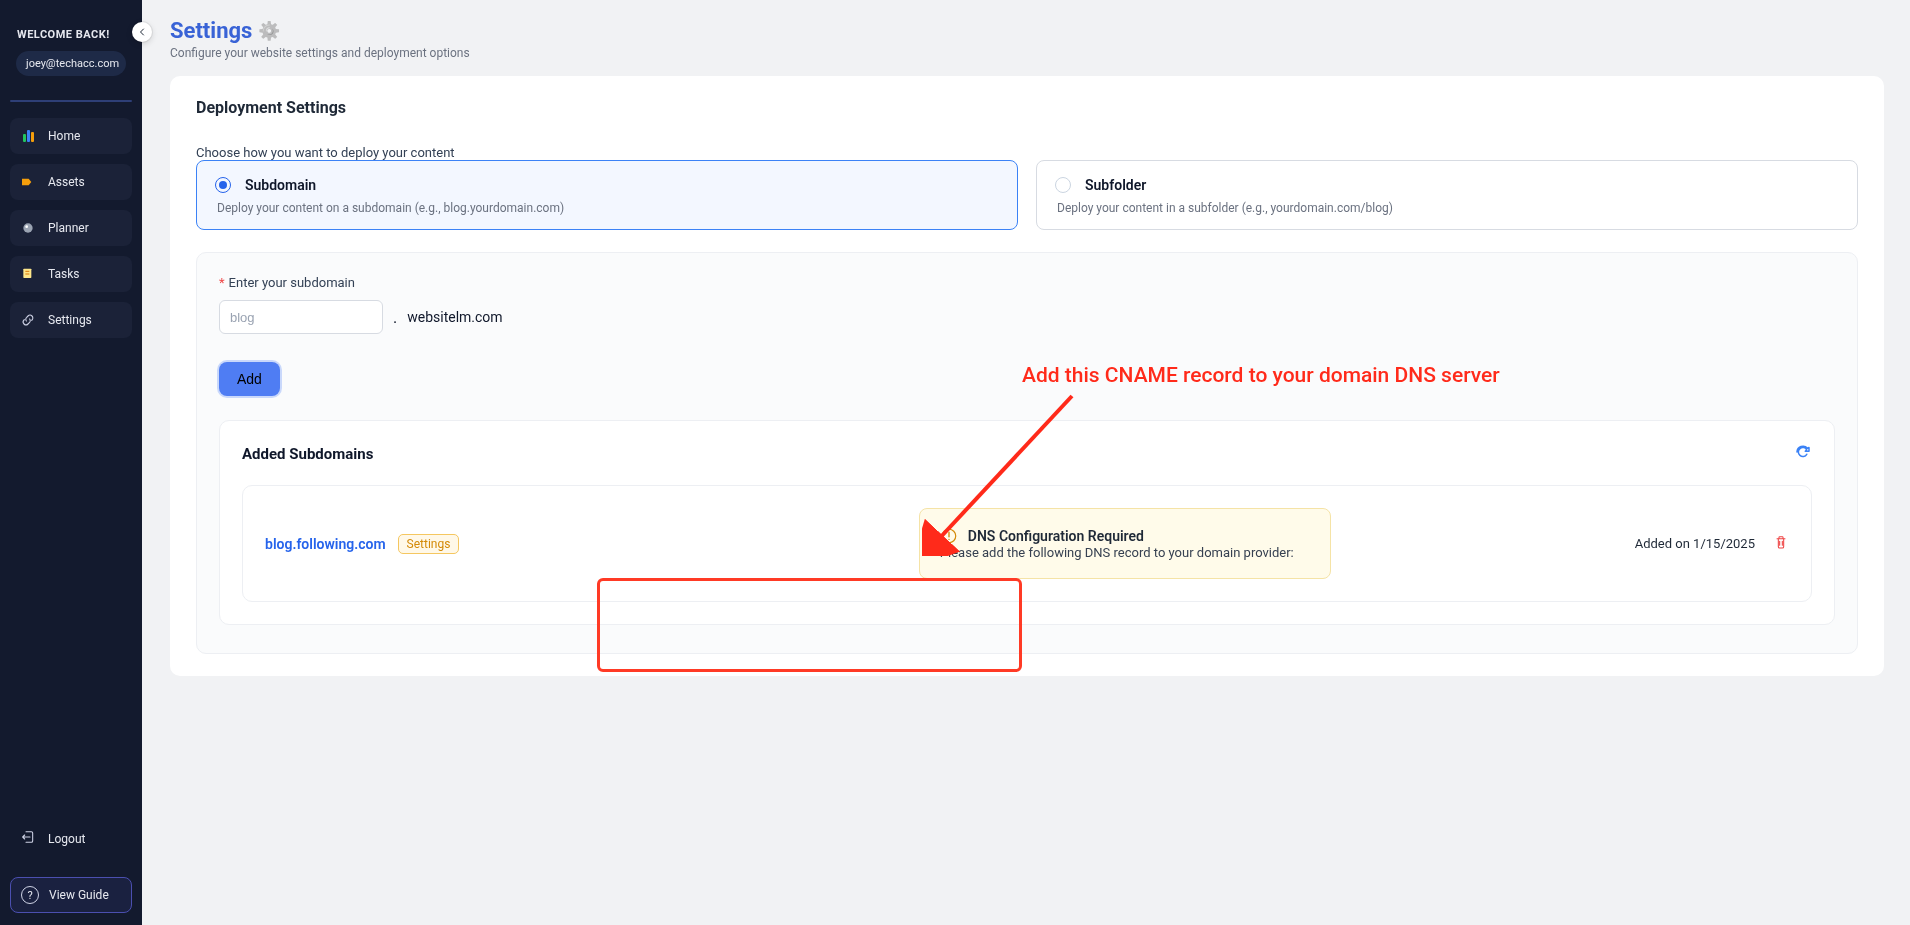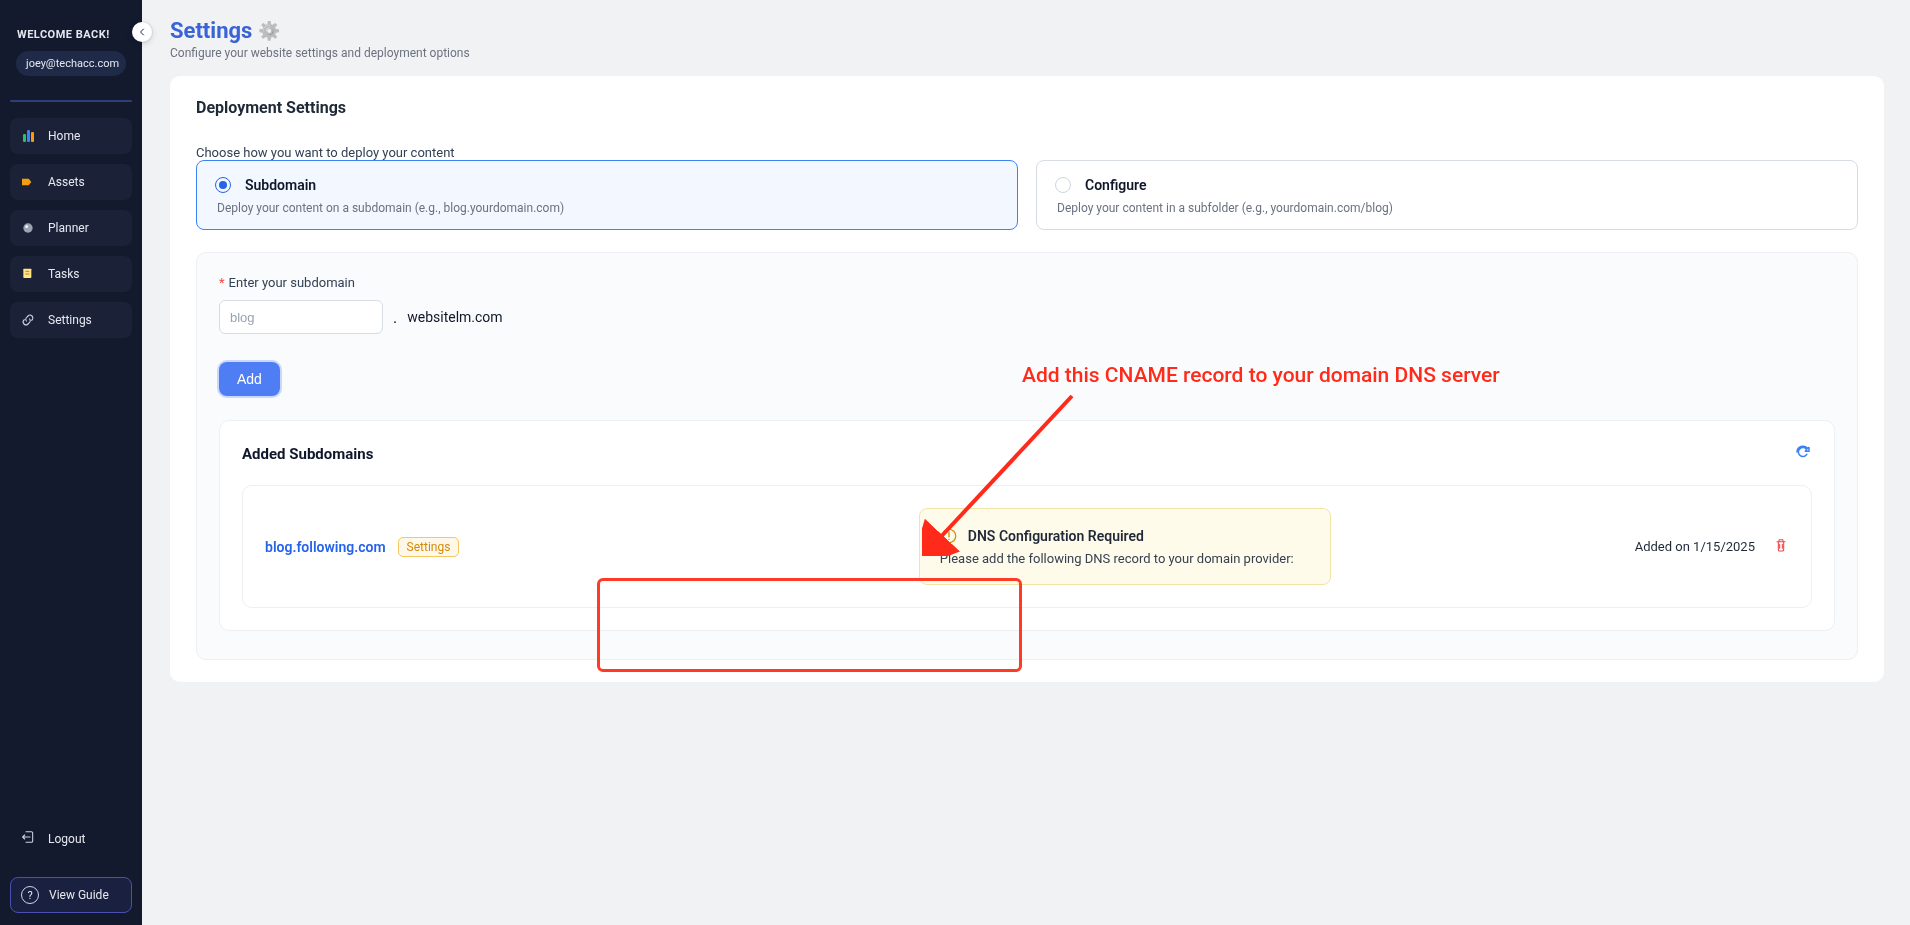--- a/index.html
+++ b/index.html
@@ -46,38 +46,38 @@
 .option .sub { font-size: 12px; color: #6b7280; margin-top: 8px; margin-left: 2px; }
 
 .inner-card { background: #fafbfc; border: 1px solid #edeff3; border-radius: 10px; padding: 22px 22px 28px 22px; margin-top: 22px; }
 .label-row { font-size: 13px; color: #334155; }
 .req { color: #ef4444; margin-right: 4px; }
 .subdomain-row { display: flex; align-items: center; gap: 10px; margin-top: 10px; }
 .subdomain-input { width: 164px; height: 34px; border: 1px solid #d7dbe2; border-radius: 6px; padding: 0 10px; font-size: 13px; color: #334155; }
 .subdomain-input::placeholder { color: #9aa3b2; }
 .domain-static { font-size: 14px; color: #0f172a; }
 .dot { color: #0f172a; }
-.add-btn { margin-top: 28px; background: #4f7df3; color: #ffffff; border: none; border-radius: 8px; padding: 9px 18px; font-size: 14px; cursor: pointer; box-shadow: 0 0 0 2px #c9d8fb; }
+.add-btn { margin-top: 28px; background: #4f7df3; color: #000000; border: none; border-radius: 8px; padding: 9px 18px; font-size: 14px; cursor: pointer; box-shadow: 0 0 0 2px #c9d8fb; }
 
 .added-box { background: #fff; border: 1px solid #edeff3; border-radius: 10px; padding: 22px 22px; margin-top: 24px; }
 .added-head { display: flex; align-items: center; justify-content: space-between; }
 .added-head h3 { font-size: 15px; font-weight: 700; color: #0f172a; }
 .refresh { color: #3b82f6; cursor: pointer; }
 .refresh svg { width: 18px; height: 18px; }
 
 .sd-card { background: #fff; border: 1px solid #edeff3; border-radius: 10px; padding: 22px 22px; margin-top: 20px; display: flex; align-items: center; gap: 22px; }
 .sd-left { display: flex; align-items: center; gap: 12px; min-width: 350px; }
 .sd-name { color: #2563eb; font-weight: 600; font-size: 14px; }
 .badge { border: 1px solid #f5c760; color: #d48a09; background: #fff8e8; padding: 2px 8px; border-radius: 5px; font-size: 12px; }
 .sd-center { flex: 1; display: flex; justify-content: center; position: relative; }
 .dns-alert { background: #fffbea; border: 1px solid #f5e3a6; border-radius: 8px; padding: 18px 20px 18px 20px; width: 412px; }
 .dns-title-row { display: flex; align-items: center; gap: 10px; }
 .dns-title-row .warn { width: 18px; height: 18px; display: flex; align-items: center; justify-content: center; }
 .dns-title { font-size: 14px; font-weight: 600; color: #1f2937; }
-.dns-desc { font-size: 13px; color: #374151; margin-top: 6px; }
+.dns-desc { font-size: 13px; color: #374151; }
 .dns-table { margin-top: 16px; width: 370px; border: 1px solid #e7eaf0; border-radius: 6px; overflow: hidden; background: #fff; position: relative; left: -16px; }
 .dns-table table { width: 100%; border-collapse: collapse; }
 .dns-table th { text-align: left; background: #f7f8fa; font-size: 13px; font-weight: 600; color: #1f2937; padding: 8px 12px; border-bottom: 1px solid #e7eaf0; }
 .dns-table th + th, .dns-table td + td { border-left: 1px solid #e7eaf0; }
 .dns-table td { font-size: 13px; color: #1f2937; padding: 10px 12px; }
 .sd-right { display: flex; align-items: center; gap: 18px; margin-left: auto; }
 .added-on { font-size: 13px; color: #1f2937; }
 .trash { color: #ef4444; cursor: pointer; }
 .trash svg { width: 16px; height: 16px; }
 
@@ -181,21 +181,21 @@
       <div class="option selected">
         <div class="top">
           <span class="radio"></span>
           <span class="title">Subdomain</span>
         </div>
         <div class="sub">Deploy your content on a subdomain (e.g., blog.yourdomain.com)</div>
       </div>
       <div class="option">
         <div class="top">
           <span class="radio"></span>
-          <span class="title">Configure</span>
+          <span class="title">Subfolder</span>
         </div>
         <div class="sub">Deploy your content in a subfolder (e.g., yourdomain.com/blog)</div>
       </div>
     </div>
 
     <div class="inner-card">
       <div class="label-row">
         <span class="req">*</span><span>Enter your subdomain</span>
       </div>
       <div class="subdomain-row">

